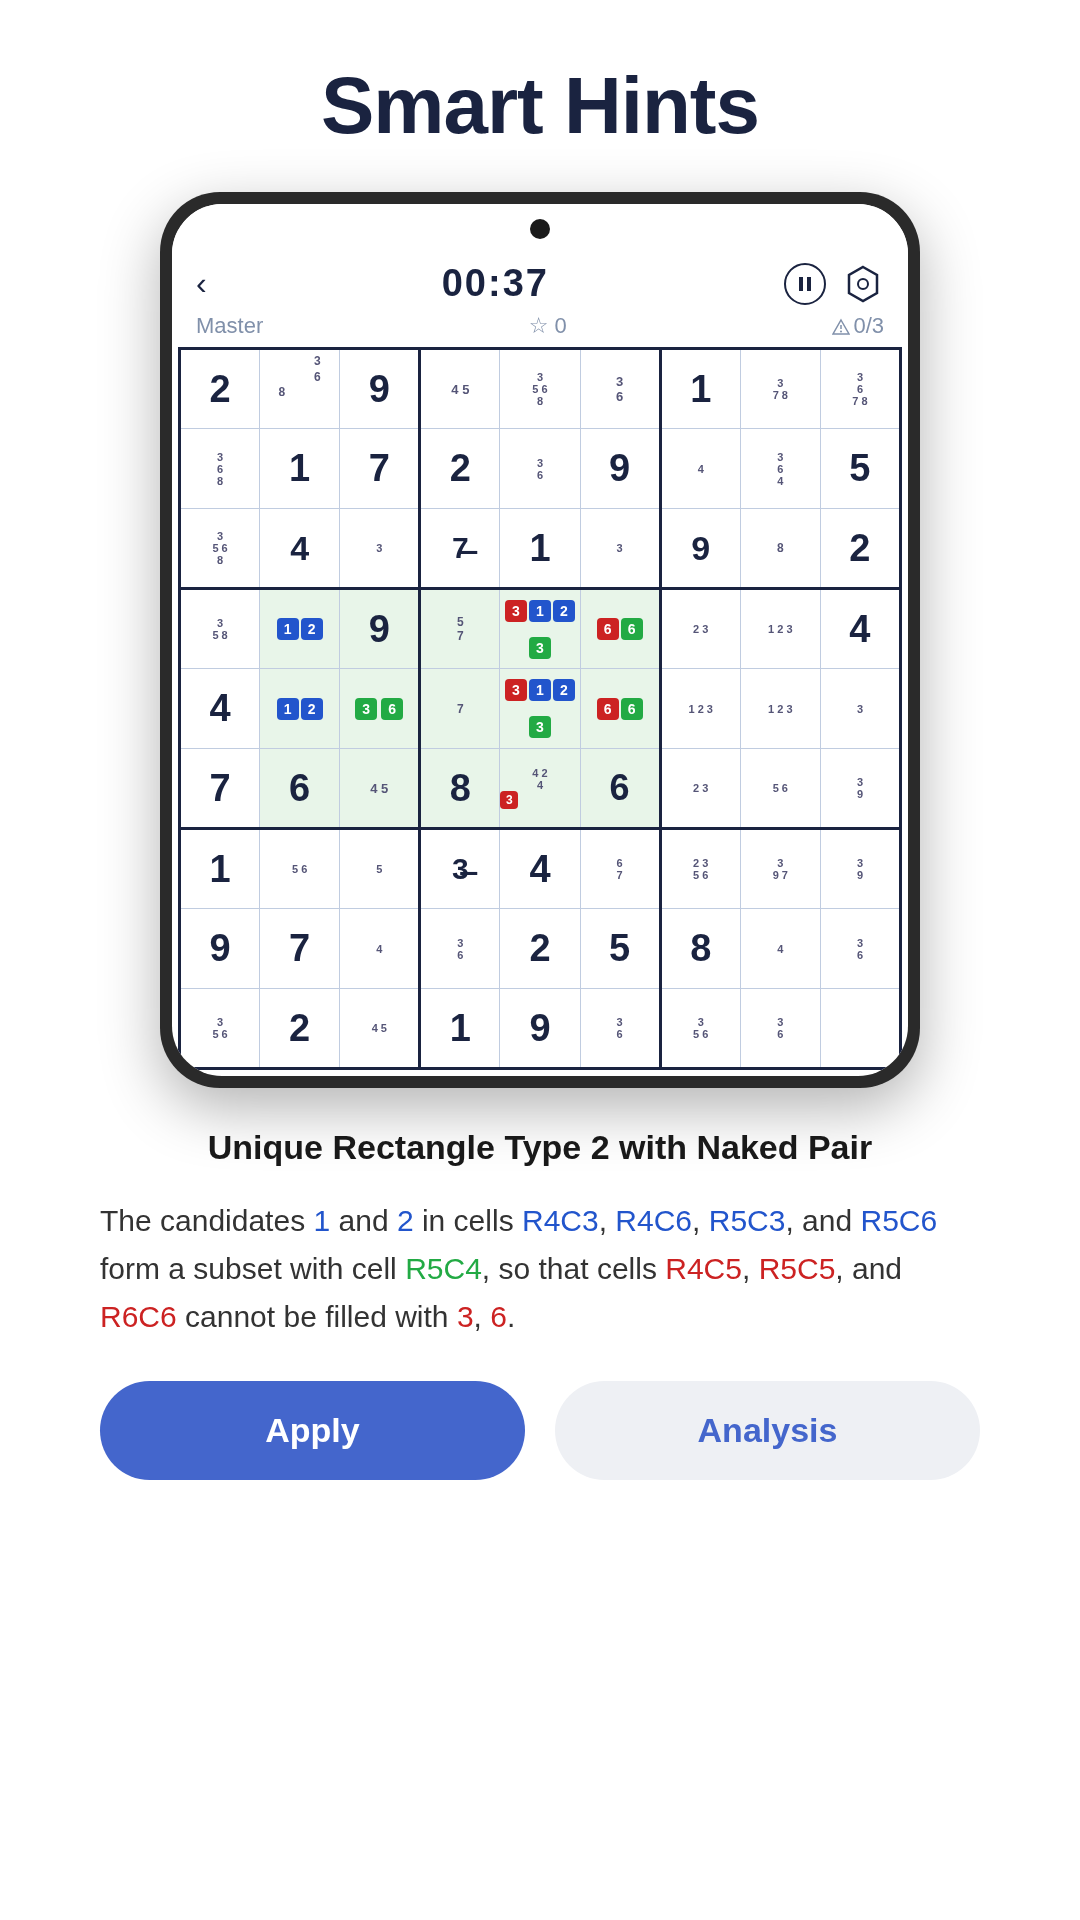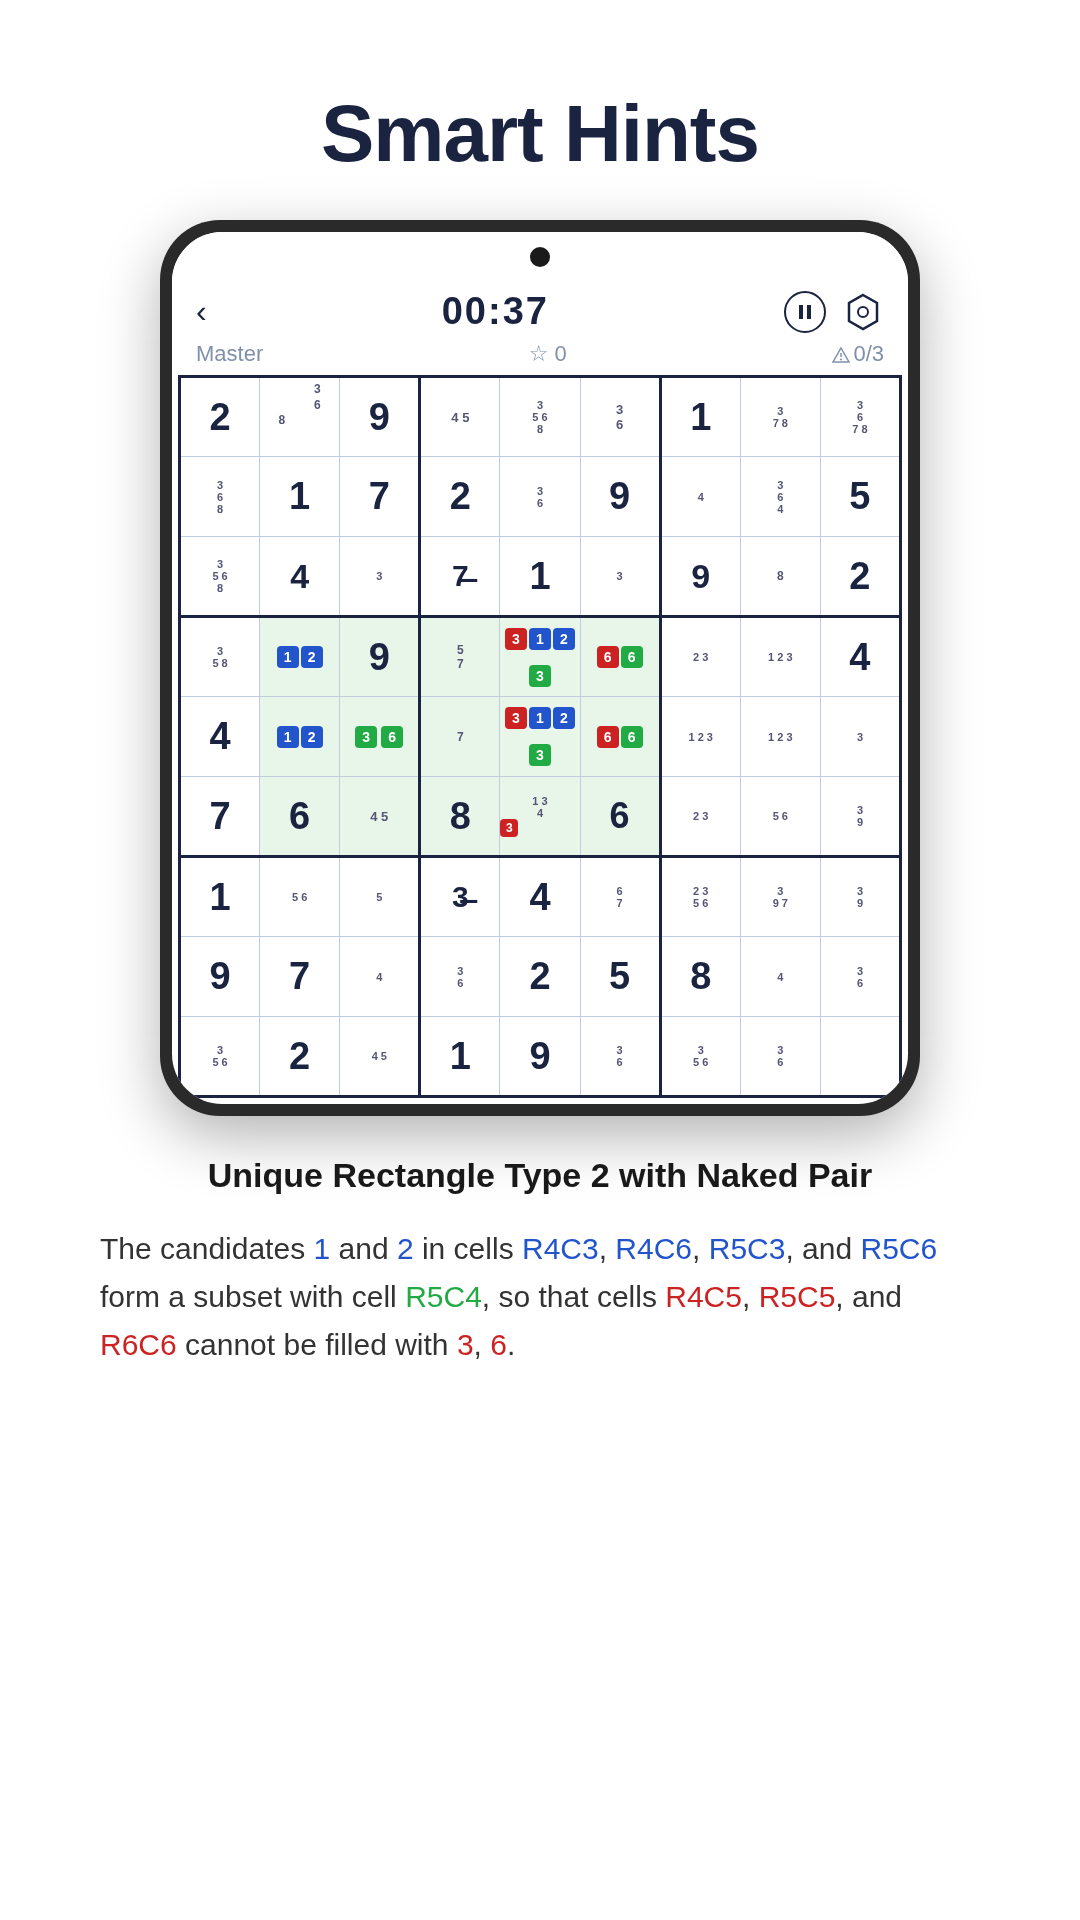--- a/index.html
+++ b/index.html
@@ -11,21 +11,21 @@
       display: flex;
       flex-direction: column;
       align-items: center;
     }
 
     
     .page-title {
       font-size: 80px;
       font-weight: 900;
       color: #1a2340;
-      margin-top: 88px;
+      margin-top: 60px;
       margin-bottom: 40px;
       letter-spacing: -1px;
     }
 
     
     .phone-frame {
       width: 760px;
       background: #2a2a2a;
       border-radius: 60px;
       padding: 12px;
@@ -458,21 +458,21 @@
                 <div class="cell-big">7</div>
               </td>
           <td class="col1 hl-green" style="border-bottom: 3px solid rgb(26, 35, 64);">
                 <div class="cell-big">6</div>
               </td>
           <td class="col2 hl-green" style="font-size: 13px; color: rgb(85, 85, 119); border-right: 3px solid rgb(26, 35, 64); border-bottom: 3px solid rgb(26, 35, 64);">4 5</td>
           <td class="col3 hl-green" style="border-bottom: 3px solid rgb(26, 35, 64);">
                 <div class="cell-big">8</div>
               </td>
           <td class="col4 hl-green" style="border-bottom: 3px solid rgb(26, 35, 64);">
-            <div style="font-size:11px;color:#557;">1 3</div>
+            <div style="font-size:11px;color:#557;">4 2</div>
             <div style="font-size:11px;color:#557;">4</div>
             <div>
                   <span class="badge badge-red" style="font-size:12px;width:18px;height:18px;">3</span>
                 </div>
           </td>
           <td class="col5 hl-green" style="border-right: 3px solid rgb(26, 35, 64); border-bottom: 3px solid rgb(26, 35, 64);">6</td>
           <td class="col6" style="font-size: 11px; color: rgb(85, 85, 119); border-bottom: 3px solid rgb(26, 35, 64);">2 3</td>
           <td class="col7" style="font-size: 11px; color: rgb(85, 85, 119); border-bottom: 3px solid rgb(26, 35, 64);">5 6</td>
           <td class="col8" style="font-size: 11px; color: rgb(85, 85, 119); border-bottom: 3px solid rgb(26, 35, 64);">3<br>9</td>
         </tr>
@@ -542,13 +542,15 @@
 </div>
 
 <div class="description-section">
   <div class="hint-title">Unique Rectangle Type 2 with Naked Pair</div>
   <p class="hint-text">
     The candidates <span class="c-blue">1</span> and <span class="c-blue">2</span> in cells <span class="c-blue">R4C3</span>, <span class="c-blue">R4C6</span>, <span class="c-blue">R5C3</span>, and <span class="c-blue">R5C6</span> form a subset with cell <span class="c-green">R5C4</span>, so that cells <span class="c-red">R4C5</span>, <span class="c-red">R5C5</span>, and <span class="c-red">R6C6</span> cannot be filled with <span class="c-red">3</span>, <span class="c-red">6</span>.
   </p>
 </div>
 
 <div class="bottom-buttons">
+  <button class="btn-apply">Apply</button>
+  <button class="btn-analysis">Analysis</button>
 </div>
 
 </body></html>

